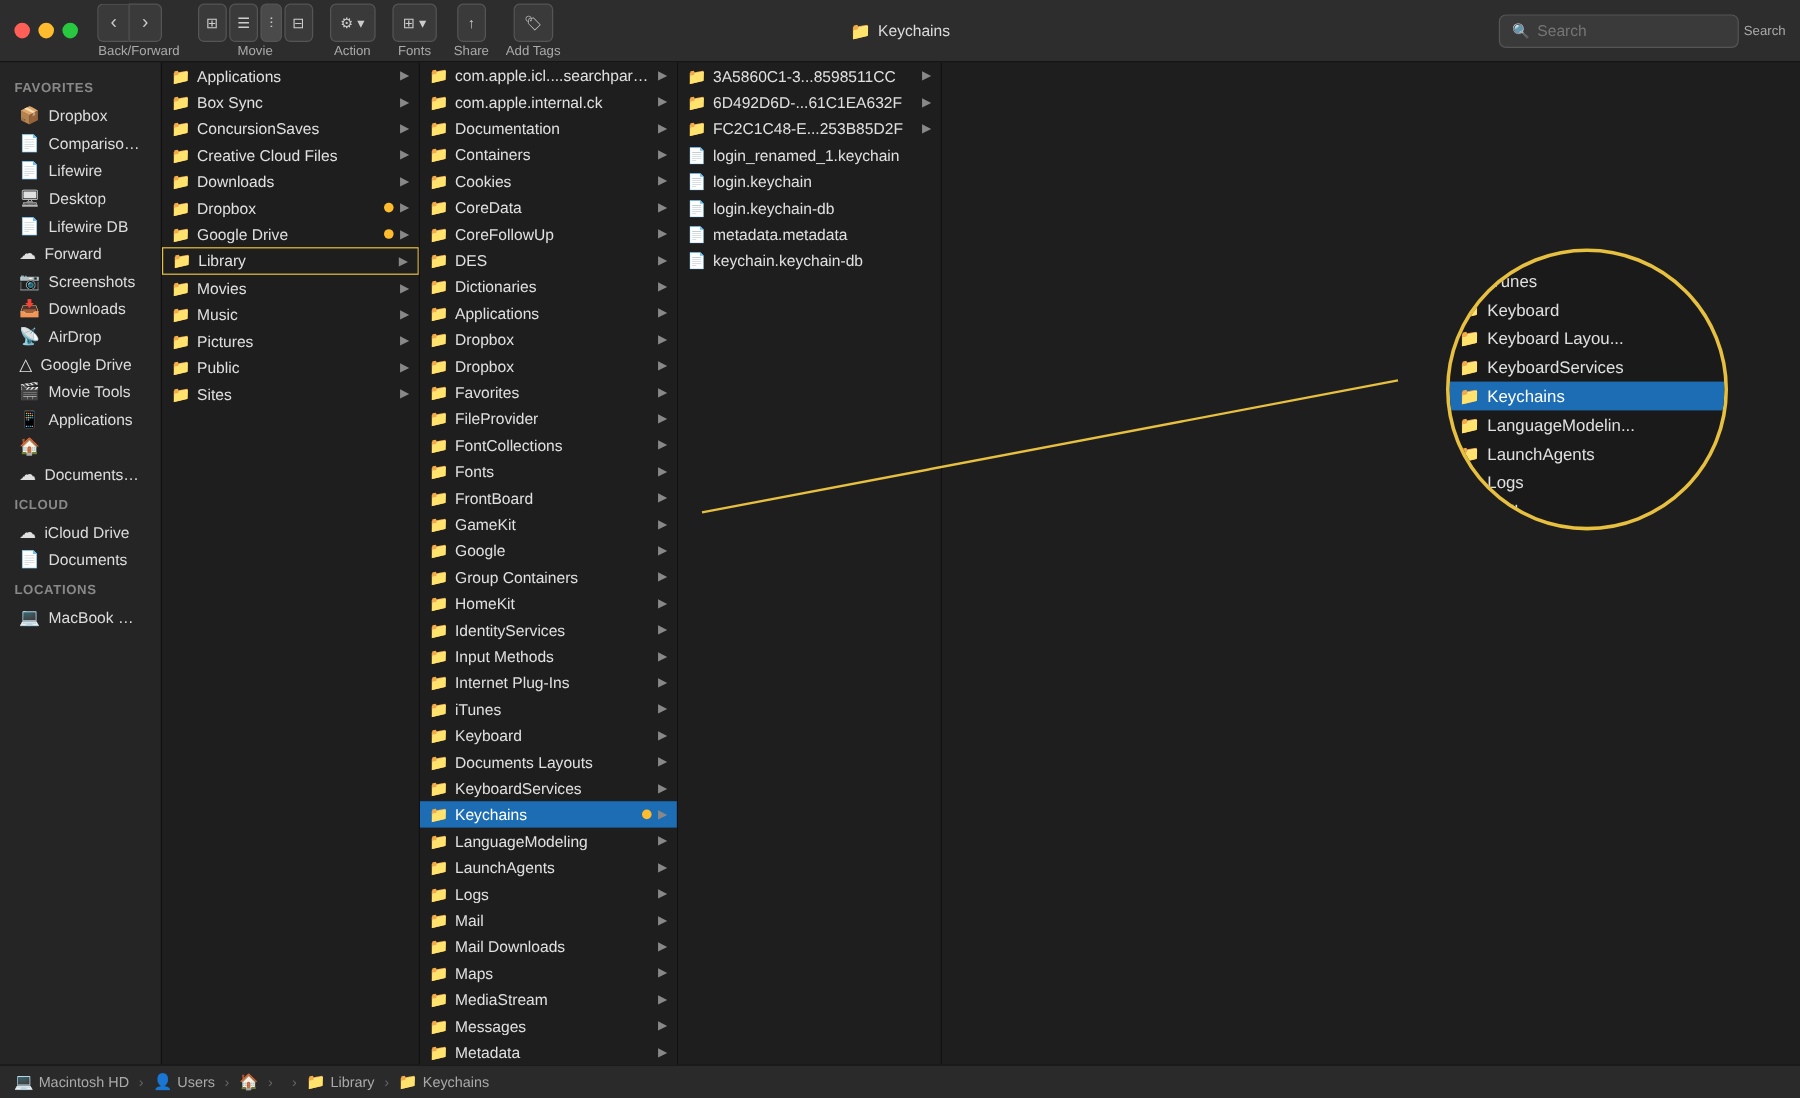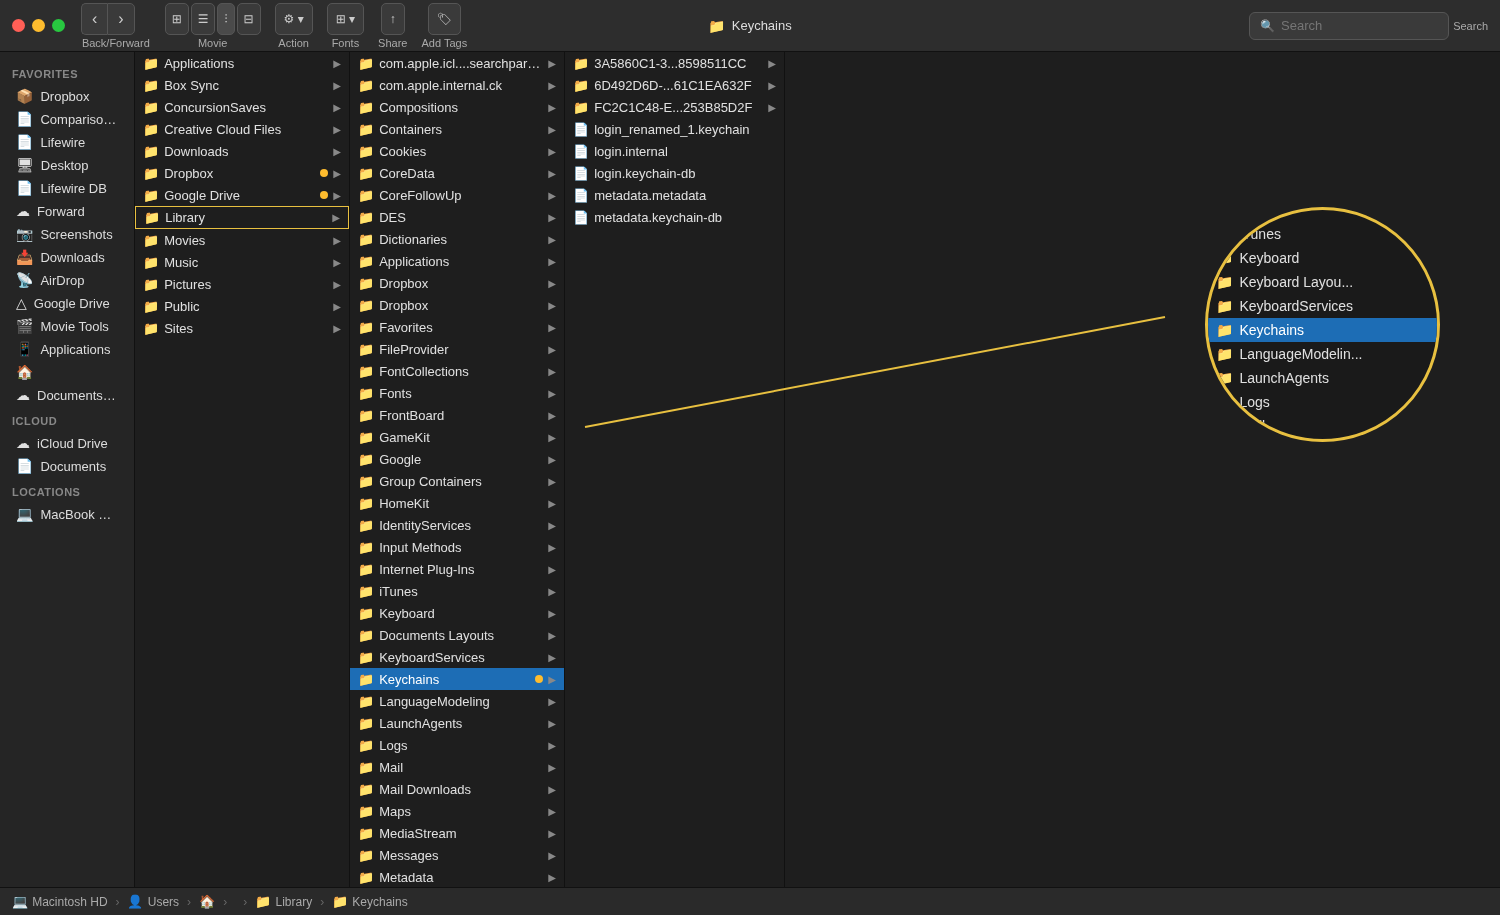--- a/index.html
+++ b/index.html
@@ -516,21 +516,21 @@
                      <span class="col-arrow">▶</span>
           </div>
           <div class="col-item">
             <span class="col-icon ">📁</span>
                      <span class="col-text">com.apple.internal.ck</span>
 
                      <span class="col-arrow">▶</span>
           </div>
           <div class="col-item">
             <span class="col-icon ">📁</span>
-                     <span class="col-text">Compositions</span>
+                     <span class="col-text">Documentation</span>
 
                      <span class="col-arrow">▶</span>
           </div>
           <div class="col-item">
             <span class="col-icon ">📁</span>
                      <span class="col-text">Containers</span>
 
                      <span class="col-arrow">▶</span>
           </div>
           <div class="col-item">
@@ -758,36 +758,36 @@
 
                      <span class="col-arrow">▶</span>
           </div>
           <div class="col-item">
             <span class="col-icon file">📄</span>
                      <span class="col-text">login_renamed_1.keychain</span>
 
                      </div>
           <div class="col-item">
             <span class="col-icon file">📄</span>
-                     <span class="col-text">login.internal</span>
+                     <span class="col-text">login.keychain</span>
 
                      </div>
           <div class="col-item">
             <span class="col-icon file">📄</span>
                      <span class="col-text">login.keychain-db</span>
 
                      </div>
           <div class="col-item">
             <span class="col-icon file">📄</span>
                      <span class="col-text">metadata.metadata</span>
 
                      </div>
           <div class="col-item">
             <span class="col-icon file">📄</span>
-                     <span class="col-text">metadata.keychain-db</span>
+                     <span class="col-text">keychain.keychain-db</span>
 
                      </div>
         </div>
 
       <div style="flex:1;background:#1e1e1e;"></div>
 
       <div class="zoom-circle-container">
         <div class="zoom-circle-border">
           <div id="zoom-items-container" style="padding-top:12px;">
               <div class="zoom-item">

